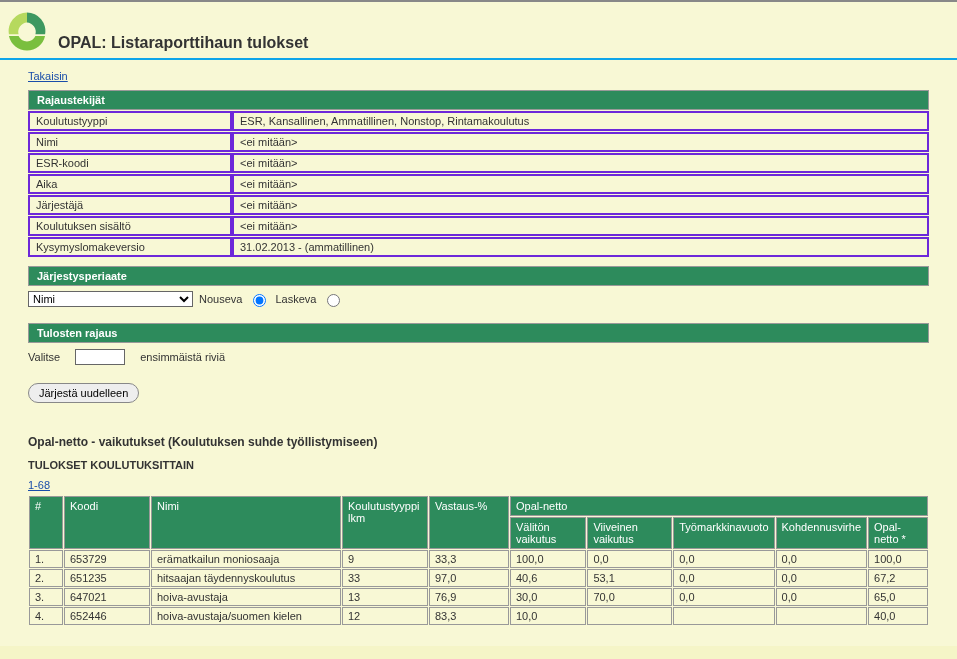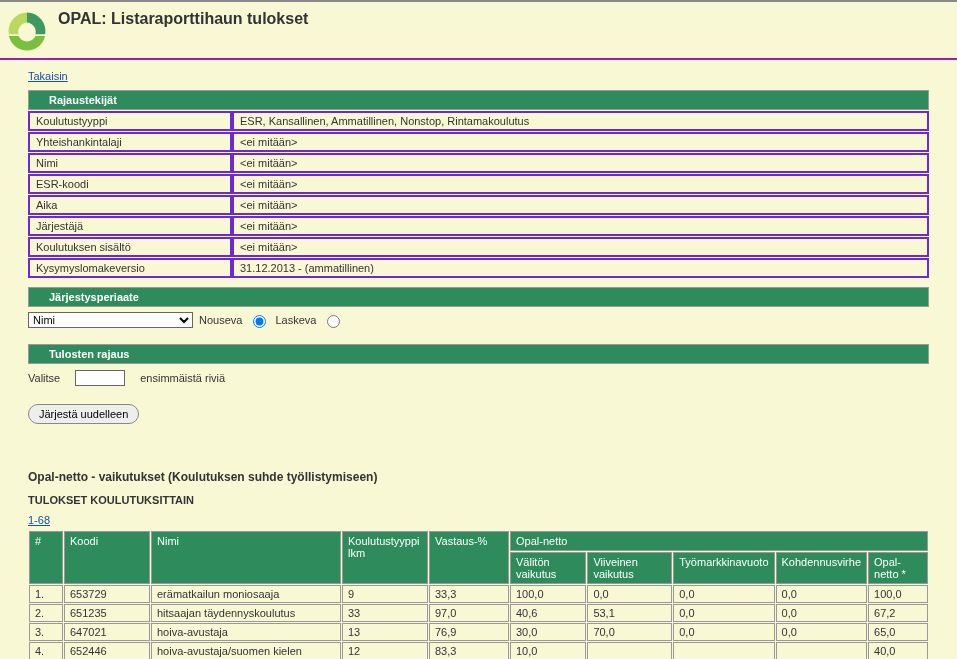--- a/index.html
+++ b/index.html
@@ -12,23 +12,23 @@
   }
   .page {
     width: 957px;
     background: #f8f8d5;
     position: relative;
     border-top: 2px solid #888;
     padding-bottom: 20px;
   }
   .header {
     display: flex;
-    align-items: flex-start;
+    align-items: flex-end;
     padding: 8px 19px 6px 6px;
-    border-bottom: 2px solid #a21caf;
+    border-bottom: 2px solid #0ea5e9;
   }
   .logo {
     width: 42px;
     height: 42px;
     margin-right: 10px;
   }
   .page-title {
     font-size: 16px;
     font-weight: bold;
     color: #333;
@@ -40,21 +40,21 @@
     color: #1a4eaa;
     text-decoration: underline;
     cursor: pointer;
     font-size: 11px;
   }
   .section-bar {
     background: #2d8b5c;
     color: #fff;
     font-size: 11px;
     font-weight: bold;
-    padding: 3px 20px;
+    padding: 3px 8px;
     border: 1px solid #999;
     margin-top: 8px;
   }
   table.criteria {
     width: 100%;
     border-collapse: separate;
     border-spacing: 0 1px;
   }
   table.criteria td {
     background: #f8f8d5;
@@ -96,21 +96,21 @@
     margin-top: 12px;
     font-size: 11px;
     padding: 3px 10px;
     background: #eee;
     border: 1px solid #888;
     border-radius: 10px;
     cursor: pointer;
   }
   .info-block {
     display: flex;
-    margin-top: 46px;
+    margin-top: 32px;
     gap: 40px;
   }
   .info-left {
     flex: 0 0 430px;
   }
   .info-left h3 {
     margin: 0 0 10px 0;
     font-size: 12px;
     font-weight: bold;
   }
@@ -174,24 +174,20 @@
     <a class="link" href="#">Takaisin</a>
 
     <div class="section-bar">Rajaustekijät</div>
     <table class="criteria">
       <tbody id="criteria-body">
           <tr>
             <td class="label">Koulutustyyppi</td>
             <td>ESR, Kansallinen, Ammatillinen, Nonstop, Rintamakoulutus</td>
           </tr>
           <tr>
-            <td class="label">Yhteishankintalaji</td>
-            <td>&lt;ei mitään&gt;</td>
-          </tr>
-          <tr>
             <td class="label">Nimi</td>
             <td>&lt;ei mitään&gt;</td>
           </tr>
           <tr>
             <td class="label">ESR-koodi</td>
             <td>&lt;ei mitään&gt;</td>
           </tr>
           <tr>
             <td class="label">Aika</td>
             <td>&lt;ei mitään&gt;</td>
@@ -199,21 +195,21 @@
           <tr>
             <td class="label">Järjestäjä</td>
             <td>&lt;ei mitään&gt;</td>
           </tr>
           <tr>
             <td class="label">Koulutuksen sisältö</td>
             <td>&lt;ei mitään&gt;</td>
           </tr>
           <tr>
             <td class="label">Kysymyslomakeversio</td>
-            <td>31.12.2013 - (ammatillinen)</td>
+            <td>31.02.2013 - (ammatillinen)</td>
           </tr>
         </tbody>
     </table>
 
     <div class="section-bar">Järjestysperiaate</div>
     <div class="sort-row">
       <select class="sort-select">
         <option>Nimi</option>
       </select>
       <span>Nouseva</span>

